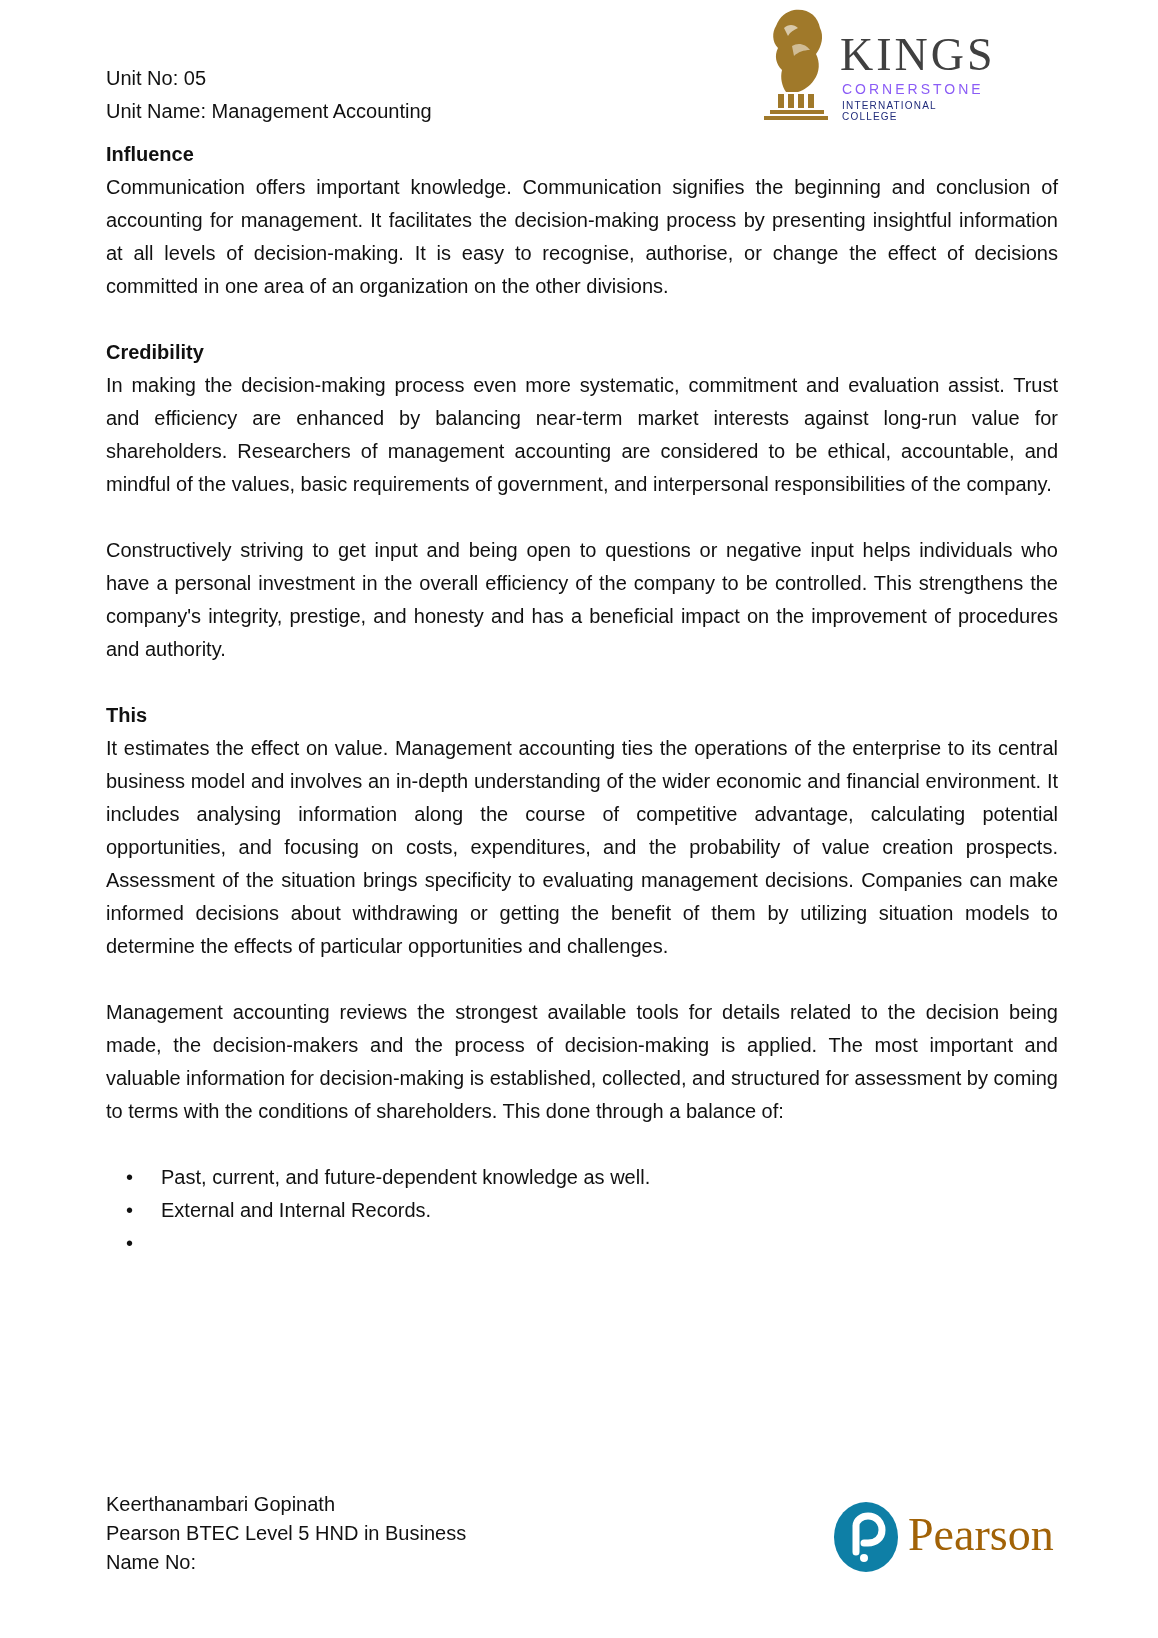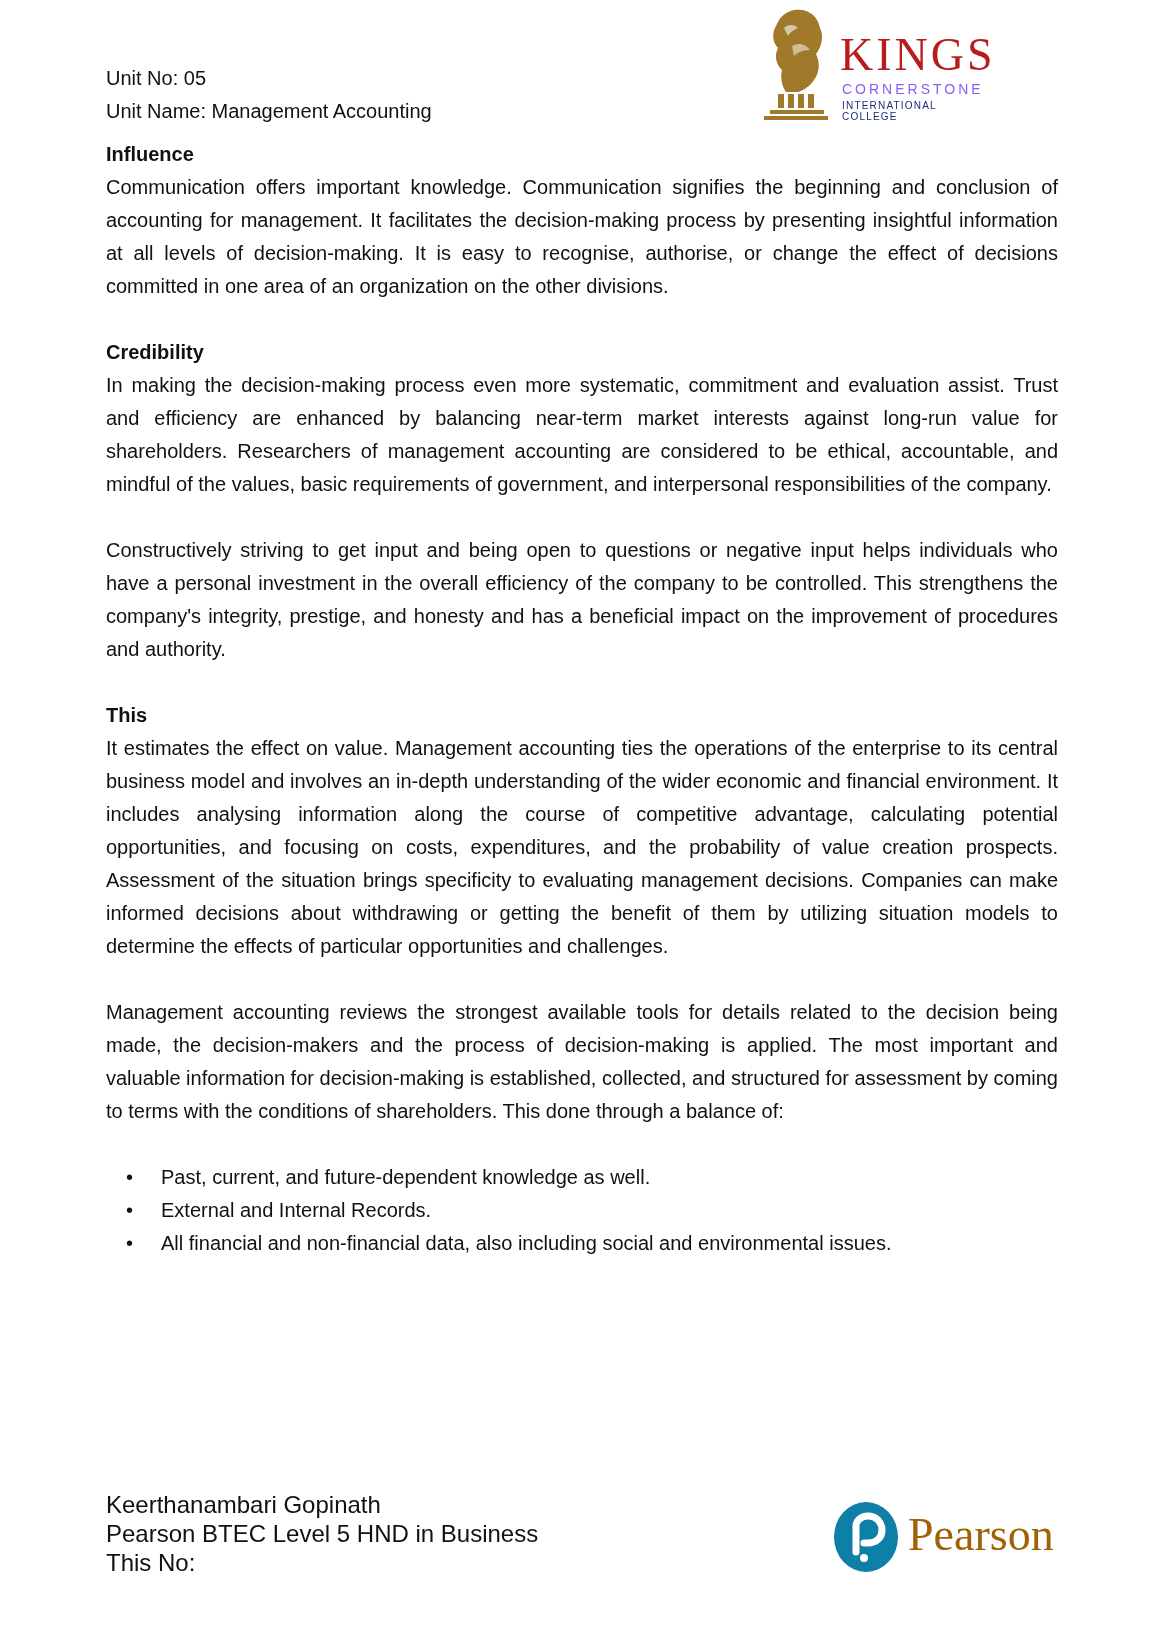--- a/index.html
+++ b/index.html
@@ -4,34 +4,34 @@
 <style>
   html, body { margin: 0; padding: 0; background: #ffffff; }
   body { width: 1158px; height: 1638px; position: relative; overflow: hidden;
          font-family: "Liberation Sans", sans-serif; color: #111111; }
   .page { position: absolute; left: 0; top: 0; width: 1020px; height: 1638px; }
 
   .unit-info { position: absolute; left: 106px; top: 62px; font-size: 20px; line-height: 33px; }
 
   .logo-kings { position: absolute; left: 764px; top: 4px; width: 230px; height: 118px; }
   .kings-word { position: absolute; left: 76px; top: 28px; font-family: "Liberation Serif", serif;
-                font-size: 46px; letter-spacing: 3px; color: #b91c1c; line-height: 46px; }
+                font-size: 46px; letter-spacing: 3px; color: #404040; line-height: 46px; }
   .kings-sub1 { position: absolute; left: 78px; top: 77px; font-size: 14px; letter-spacing: 3px; color: #8b5cf6; }
   .kings-sub2 { position: absolute; left: 78px; top: 96px; font-size: 10px; letter-spacing: 1.2px; color: #1f2a7a; }
   .lion { position: absolute; left: 0; top: 2px; width: 70px; height: 116px; }
 
   .content { position: absolute; left: 106px; top: 138px; width: 952px; font-size: 20px; line-height: 33px; }
   .heading { font-weight: bold; margin: 0; }
   .para { margin: 0; text-align: justify; }
   .gap { height: 33px; }
   ul.bullets { margin: 0; padding: 0; list-style: none; }
   ul.bullets li { position: relative; padding-left: 55px; }
   ul.bullets li .dot { position: absolute; left: 20px; top: 0; }
 
-  .footer-info { position: absolute; left: 106px; top: 1490px; font-size: 24px; line-height: 29px; }
+  .footer-info { position: absolute; left: 106px; top: 1490px; font-size: 20px; line-height: 29px; }
 
   .logo-pearson { position: absolute; left: 834px; top: 1500px; width: 240px; height: 76px; }
   .pearson-circle { position: absolute; left: 0; top: 2px; width: 64px; height: 70px; border-radius: 50%;
                     background: #0e7fa6; }
   .pearson-word { position: absolute; left: 74px; top: 10px; font-family: "Liberation Serif", serif;
                   font-size: 46px; color: #a16207; line-height: 50px; }
 </style>
 </head>
 <body>
 
@@ -88,30 +88,29 @@
         <li>
           <span class="dot">•</span>
           <span>Past, current, and future-dependent knowledge as well.</span>
         </li>
         <li>
           <span class="dot">•</span>
           <span>External and Internal Records.</span>
         </li>
         <li>
           <span class="dot">•</span>
-          <span>All financial and non-financial data, also including social and environmental issues.</span>
         </li>
       </ul>
     </div>
   </div>
 
   <div class="footer-info">
     <div>Keerthanambari Gopinath</div>
     <div>Pearson BTEC Level 5 HND in Business</div>
-    <div>This No:</div>
+    <div>Name No:</div>
   </div>
 
   <div class="logo-pearson">
     <div class="pearson-circle">
       <svg viewBox="0 0 64 70" width="64" height="70">
         <path d="M22 50 L22 24 C22 18 28 14 34 14 C42 14 48 20 48 28 C48 36 42 41 34 41 L30 41" fill="none" stroke="#ffffff" stroke-width="7" stroke-linecap="round"></path>
         <circle cx="30" cy="56" r="4" fill="#ffffff"></circle>
       </svg>
     </div>
     <div class="pearson-word">Pearson</div>

